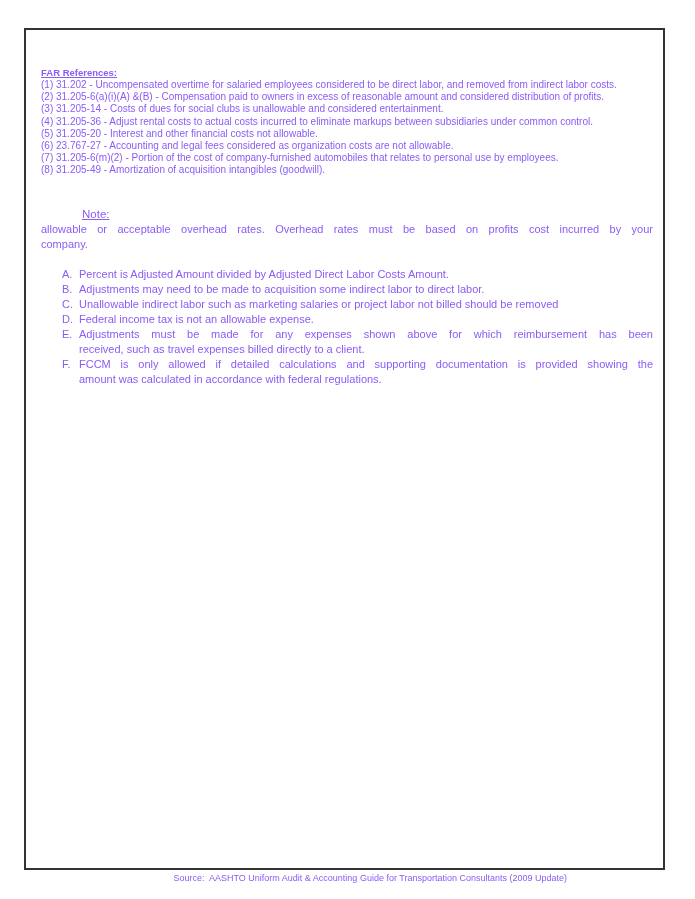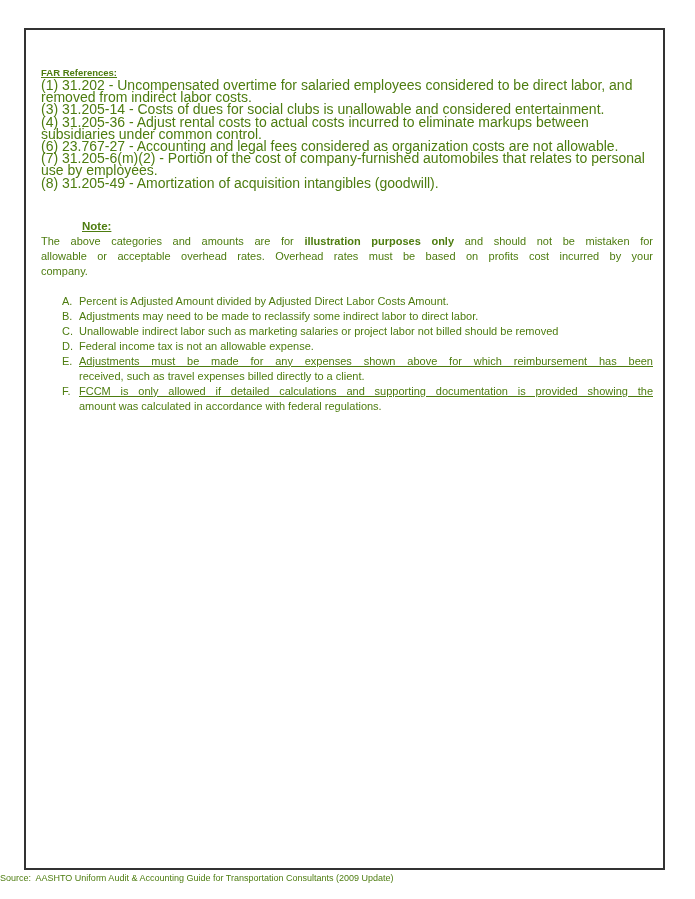--- a/index.html
+++ b/index.html
@@ -2,21 +2,21 @@
 <html><head>
 <meta charset="utf-8">
 <style>
   html, body { margin: 0; padding: 0; background: #ffffff; }
   .sheet {
     position: relative;
     width: 695px;
     height: 899px;
     background: #ffffff;
     font-family: "Liberation Sans", sans-serif;
-    color: #4d7c0f;
+    color: #8b5cf6;
     overflow: hidden;
   }
   .page-border {
     position: absolute;
     left: 24px;
     top: 28px;
     width: 637px;
     height: 838px;
     border: 2px solid #333333;
     background: #ffffff;
@@ -27,91 +27,92 @@
     top: 36px;
     width: 612px;
   }
   .far-heading {
     font-size: 9.5px;
     font-weight: bold;
     text-decoration: underline;
     line-height: 13px;
   }
   .far-item {
-    font-size: 14px;
+    font-size: 10px;
     line-height: 12.2px;
   }
   .note-section { margin-top: 30px; }
   .note-heading {
     font-size: 11.5px;
-    font-weight: bold;
+    font-weight: normal;
     text-decoration: underline;
     line-height: 15px;
     padding-left: 41px;
   }
   .para-line {
     font-size: 11px;
     line-height: 15px;
     text-align: justify;
     text-align-last: justify;
   }
   .para-line.last { text-align: right; text-align-last: left; }
   .list { margin-top: 15px; }
   .li {
     display: flex;
     font-size: 11px;
     line-height: 15px;
   }
   .li .marker { flex: 0 0 17px; margin-left: 21px; }
   .li .li-text { flex: 1; text-align: left; }
-  .li .li-text.jlast { text-align: justify; text-align-last: justify; text-decoration: underline; }
+  .li .li-text.jlast { text-align: justify; text-align-last: justify; }
   .footer {
     position: absolute;
     left: 0;
     top: 872px;
     width: 567px;
-    text-align: left;
+    text-align: right;
     font-size: 9px;
     line-height: 12px;
     white-space: pre-wrap;
   }
 </style>
 </head>
 <body>
 
 <div class="sheet">
   <div class="page-border">
     <div class="content">
 
       <div class="far-section">
         <div class="far-heading">FAR References:</div>
         <div class="far-item">(1) 31.202 - Uncompensated overtime for salaried employees considered to be direct labor, and removed from indirect labor costs.</div>
+        <div class="far-item">(2) 31.205-6(a)(i)(A) &amp;(B) - Compensation paid to owners in excess of reasonable amount and considered distribution of profits.</div>
         <div class="far-item">(3) 31.205-14 - Costs of dues for social clubs is unallowable and considered entertainment.</div>
         <div class="far-item">(4) 31.205-36 - Adjust rental costs to actual costs incurred to eliminate markups between subsidiaries under common control.</div>
+        <div class="far-item">(5) 31.205-20 - Interest and other financial costs not allowable.</div>
         <div class="far-item">(6) 23.767-27 - Accounting and legal fees considered as organization costs are not allowable.</div>
         <div class="far-item">(7) 31.205-6(m)(2) - Portion of the cost of company-furnished automobiles that relates to personal use by employees.</div>
         <div class="far-item">(8) 31.205-49 - Amortization of acquisition intangibles (goodwill).</div>
       </div>
 
       <div class="note-section">
         <div class="note-heading">Note:</div>
         <div class="note-para">
-          <div class="para-line"><span>The above categories and amounts are for </span><b>illustration purposes only</b><span> and should not be mistaken for</span></div>
           <div class="para-line">allowable or acceptable overhead rates.  Overhead rates must be based on profits cost incurred by your</div>
           <div class="para-line last">company.</div>
         </div>
 
         <div class="list">
           <div class="li">
             <span class="marker">A.</span>
             <span class="li-text">Percent is Adjusted Amount divided by Adjusted Direct Labor Costs Amount.</span>
           </div>
           <div class="li">
             <span class="marker">B.</span>
-            <span class="li-text">Adjustments may need to be made to reclassify some indirect labor to direct labor.</span>
+            <span class="li-text">Adjustments may need to be made to acquisition some indirect labor to direct labor.</span>
           </div>
           <div class="li">
             <span class="marker">C.</span>
             <span class="li-text">Unallowable indirect labor such as marketing salaries or project labor not billed should be removed</span>
           </div>
           <div class="li">
             <span class="marker">D.</span>
             <span class="li-text">Federal income tax is not an allowable expense.</span>
           </div>
           <div class="li">

